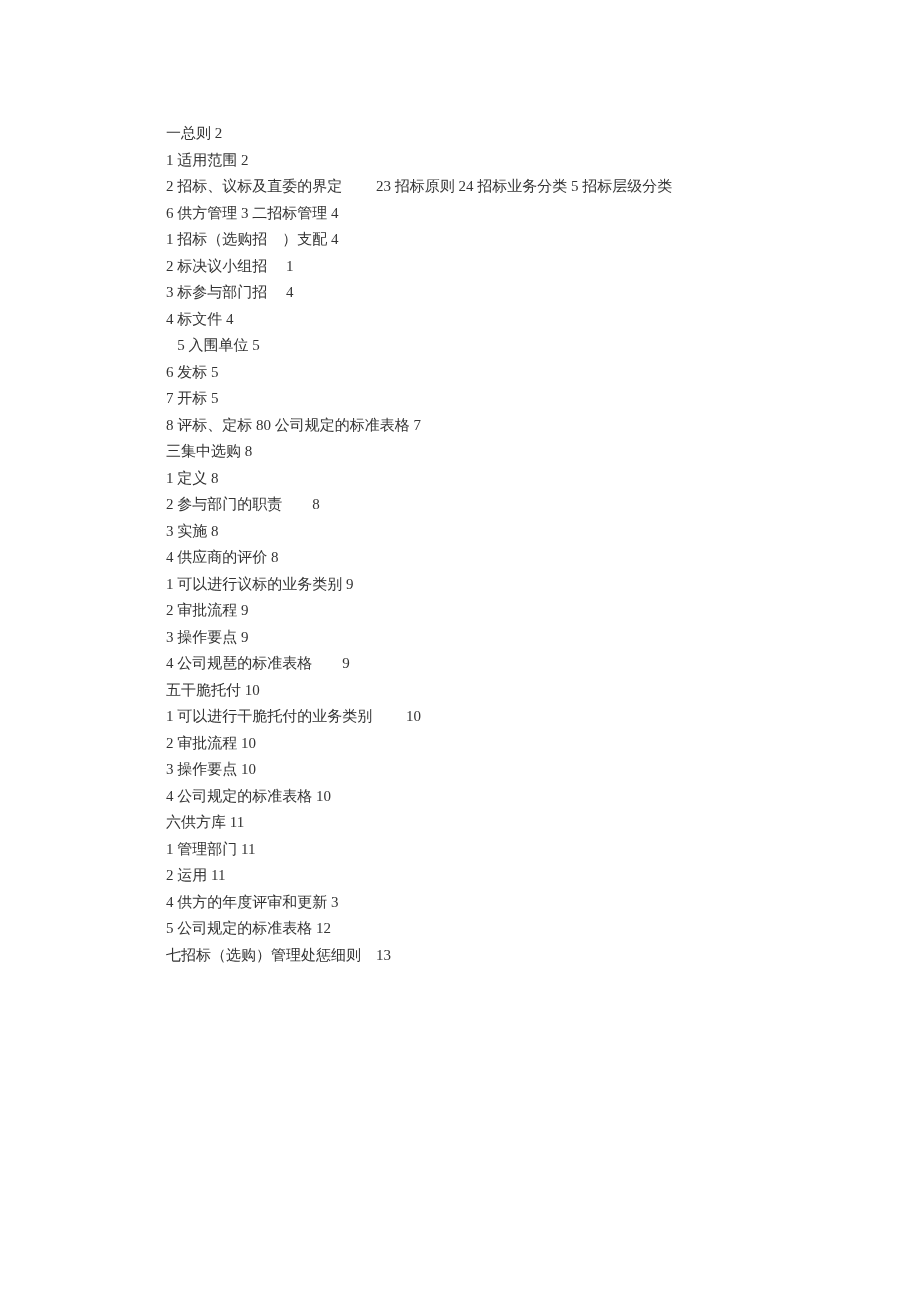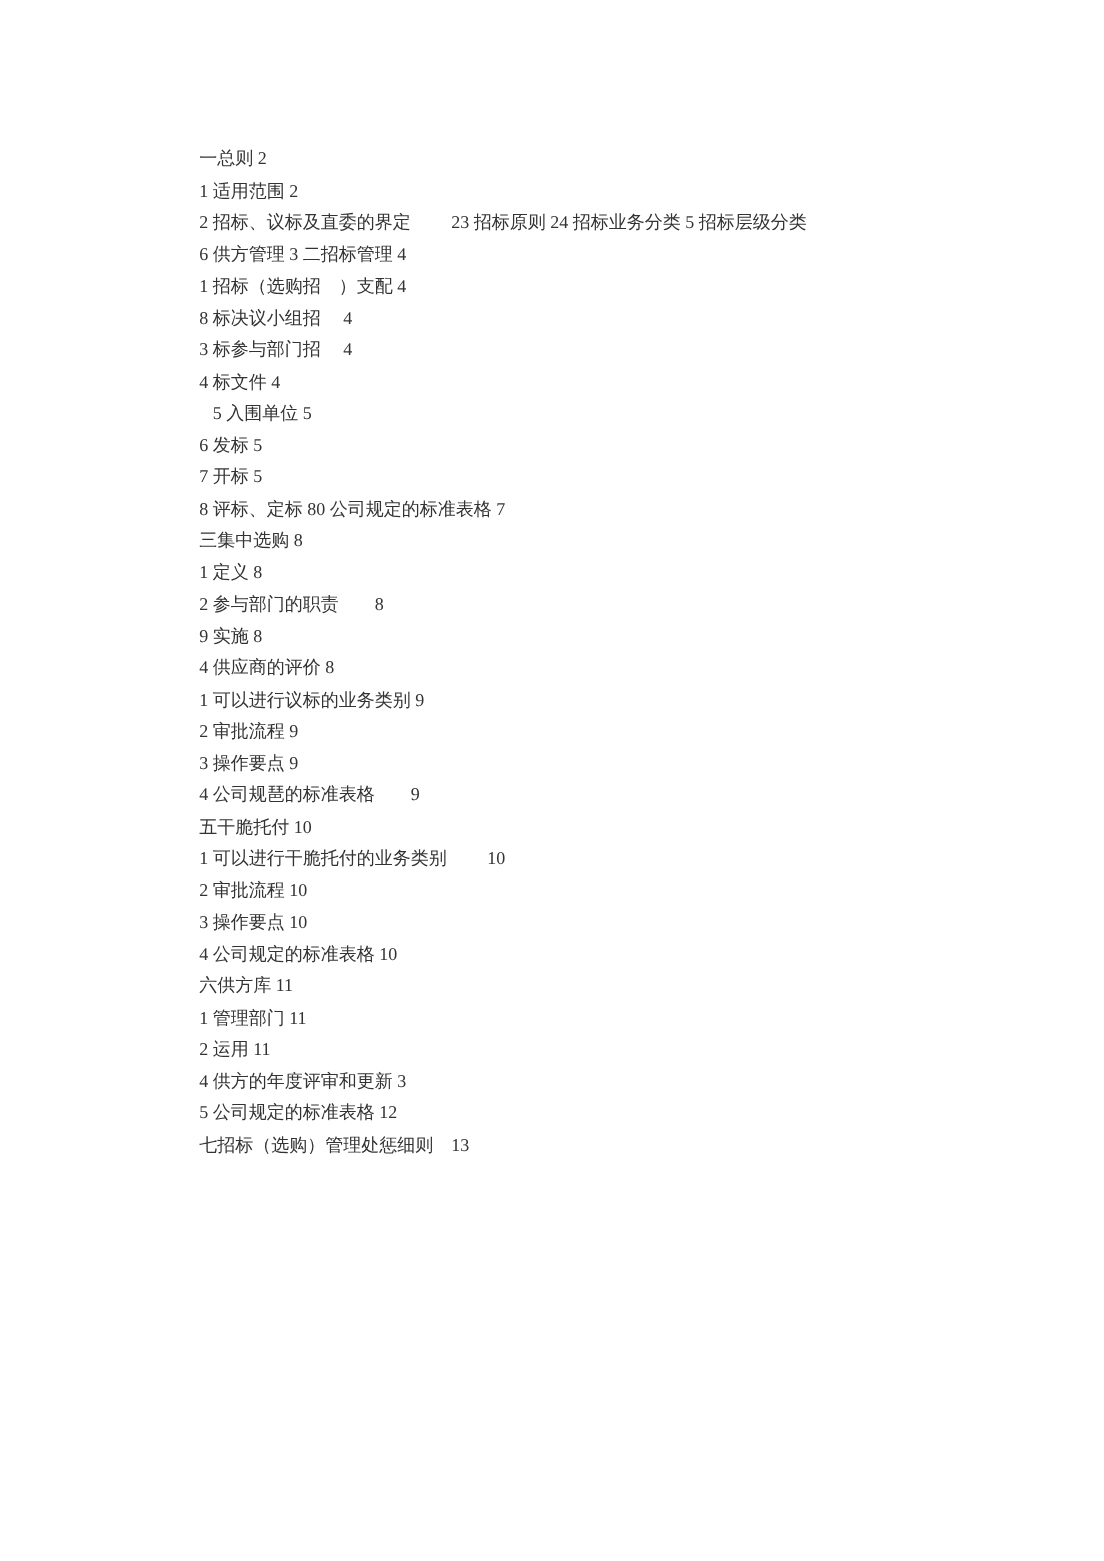--- a/index.html
+++ b/index.html
@@ -24,31 +24,31 @@
   </style>
 </head>
 <body>
 
 <div>
   <div class="toc-line">一总则 2</div>
   <div class="toc-line">1 适用范围 2</div>
   <div class="toc-line">2 招标、议标及直委的界定         23 招标原则 24 招标业务分类 5 招标层级分类</div>
   <div class="toc-line">6 供方管理 3 二招标管理 4</div>
   <div class="toc-line">1 招标（选购招    ）支配 4</div>
-  <div class="toc-line">8 标决议小组招     4</div>
+  <div class="toc-line">2 标决议小组招     1</div>
   <div class="toc-line">3 标参与部门招     4</div>
   <div class="toc-line">4 标文件 4</div>
   <div class="toc-line">   5 入围单位 5</div>
   <div class="toc-line">6 发标 5</div>
   <div class="toc-line">7 开标 5</div>
   <div class="toc-line">8 评标、定标 80 公司规定的标准表格 7</div>
   <div class="toc-line">三集中选购 8</div>
   <div class="toc-line">1 定义 8</div>
   <div class="toc-line">2 参与部门的职责        8</div>
-  <div class="toc-line">9 实施 8</div>
+  <div class="toc-line">3 实施 8</div>
   <div class="toc-line">4 供应商的评价 8</div>
   <div class="toc-line">1 可以进行议标的业务类别 9</div>
   <div class="toc-line">2 审批流程 9</div>
   <div class="toc-line">3 操作要点 9</div>
   <div class="toc-line">4 公司规琶的标准表格        9</div>
   <div class="toc-line">五干脆托付 10</div>
   <div class="toc-line">1 可以进行干脆托付的业务类别         10</div>
   <div class="toc-line">2 审批流程 10</div>
   <div class="toc-line">3 操作要点 10</div>
   <div class="toc-line">4 公司规定的标准表格 10</div>

